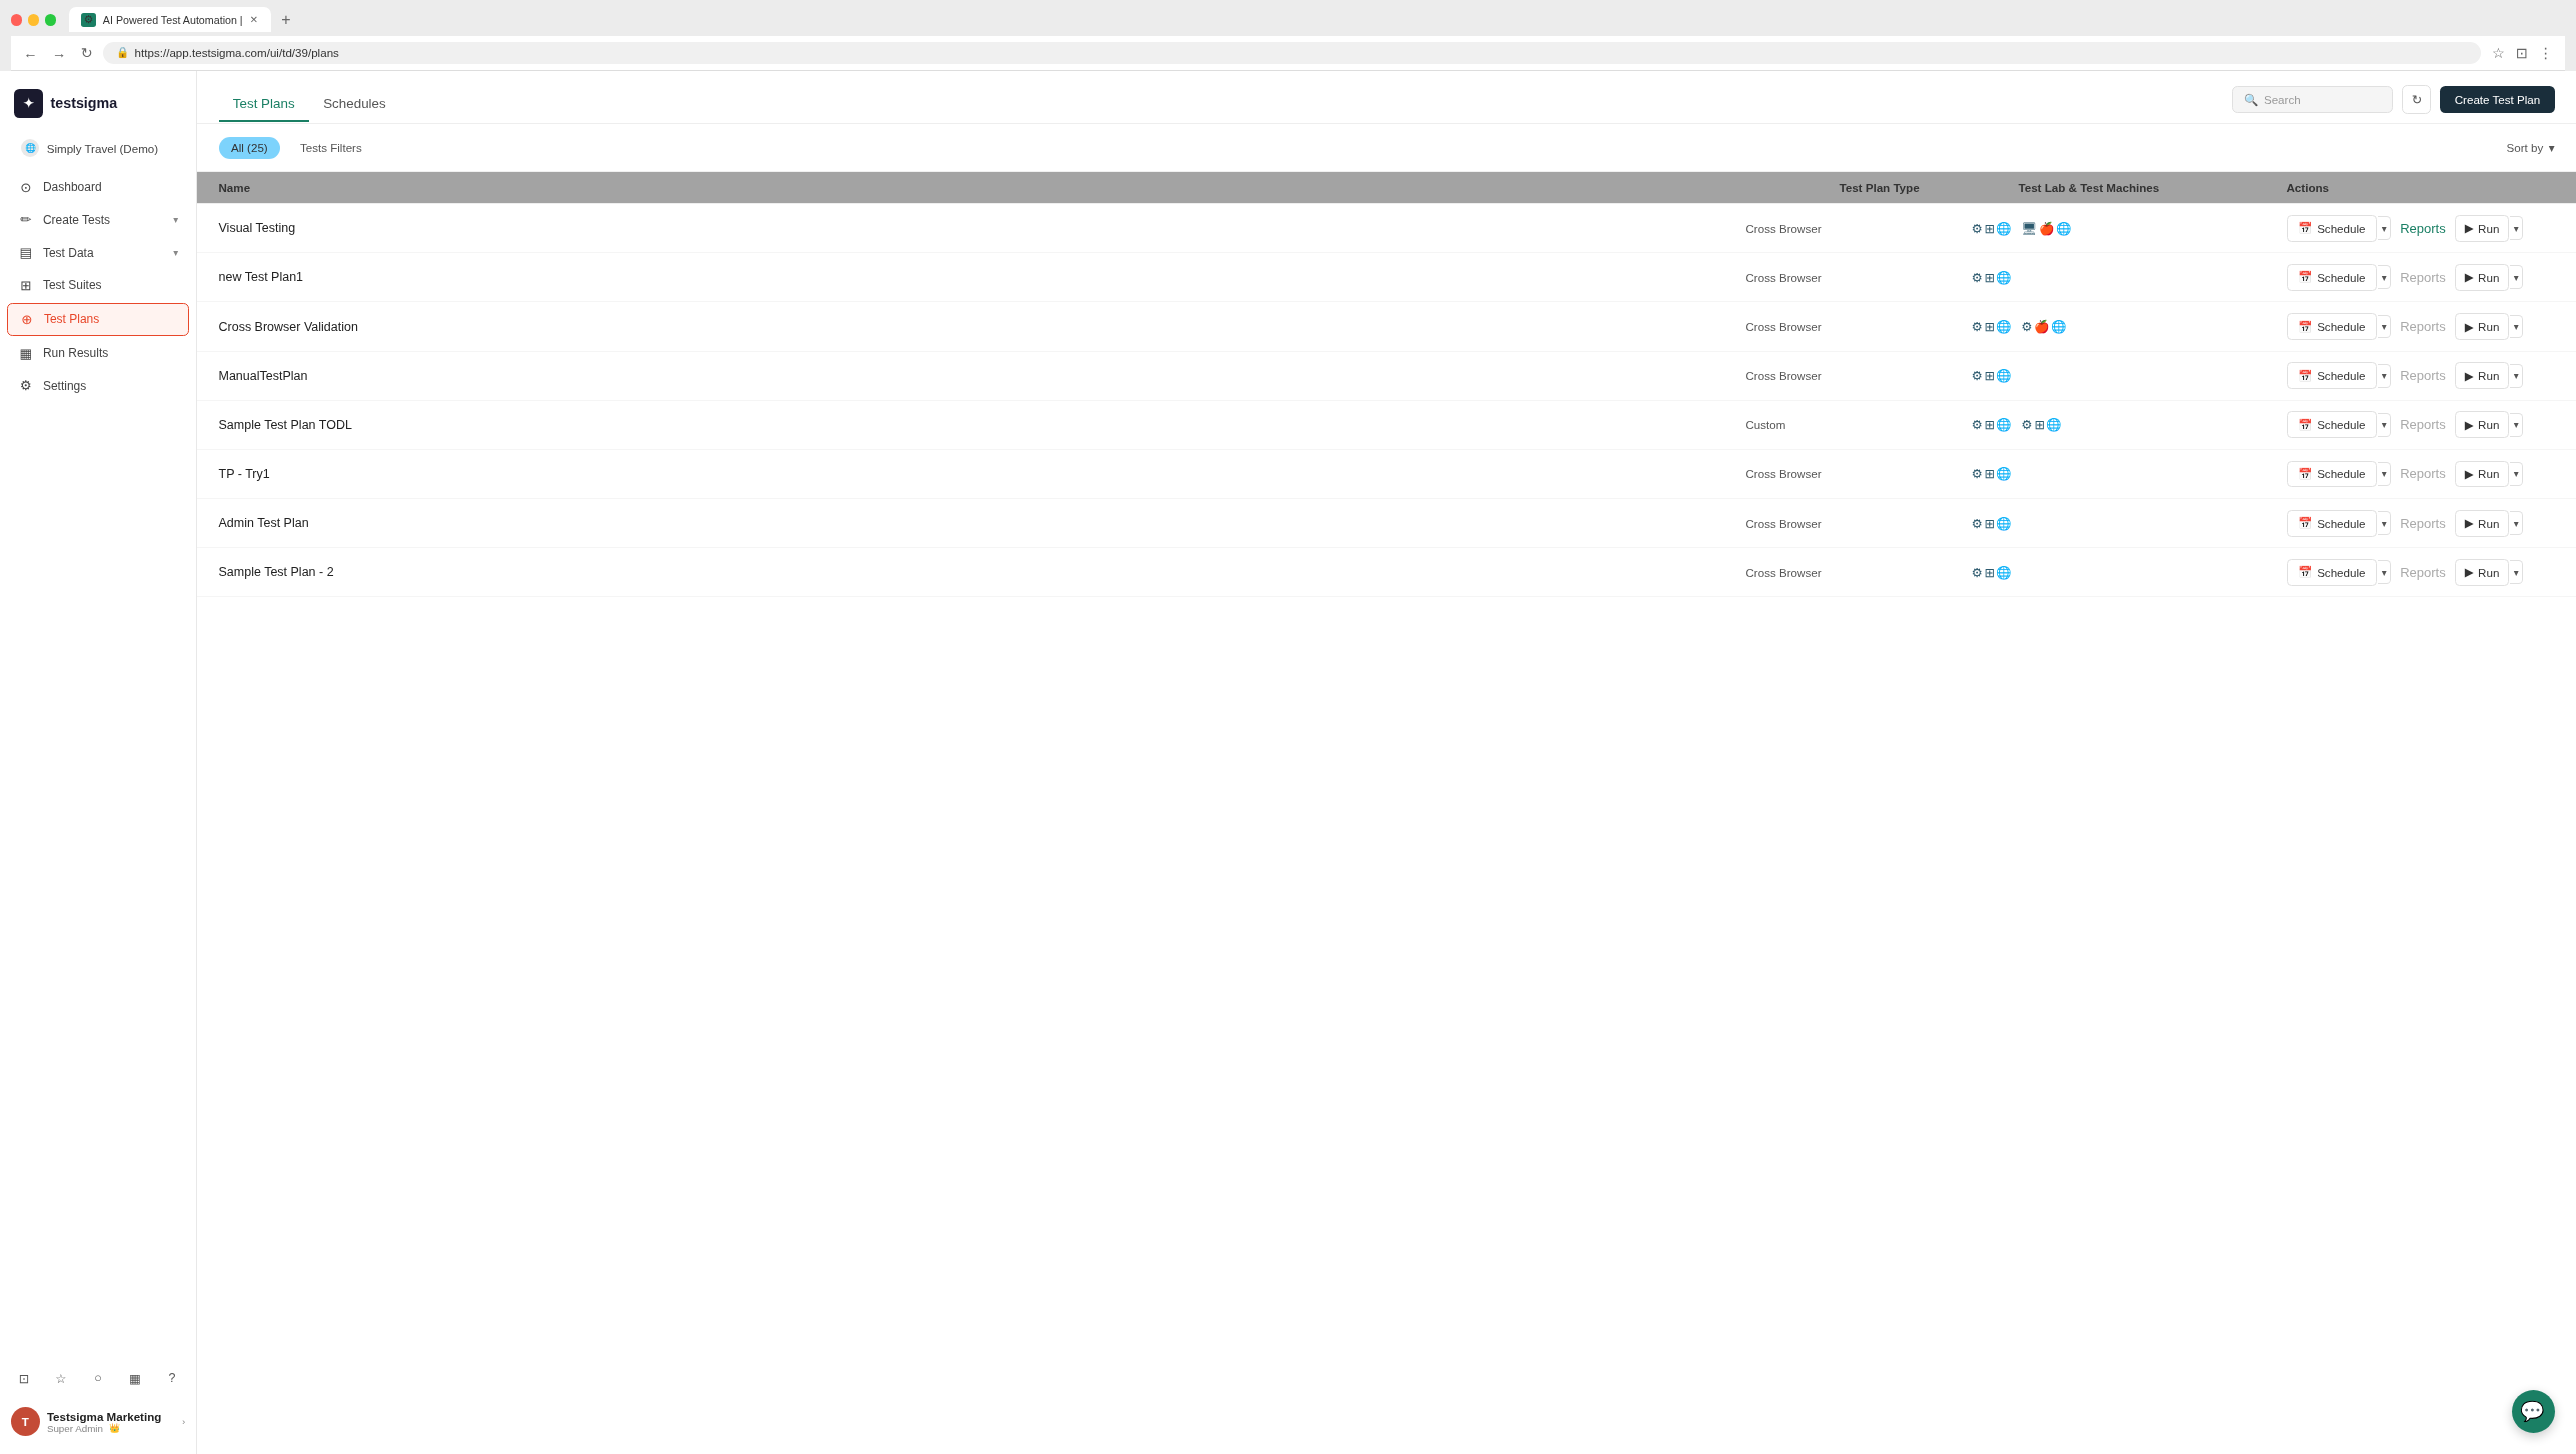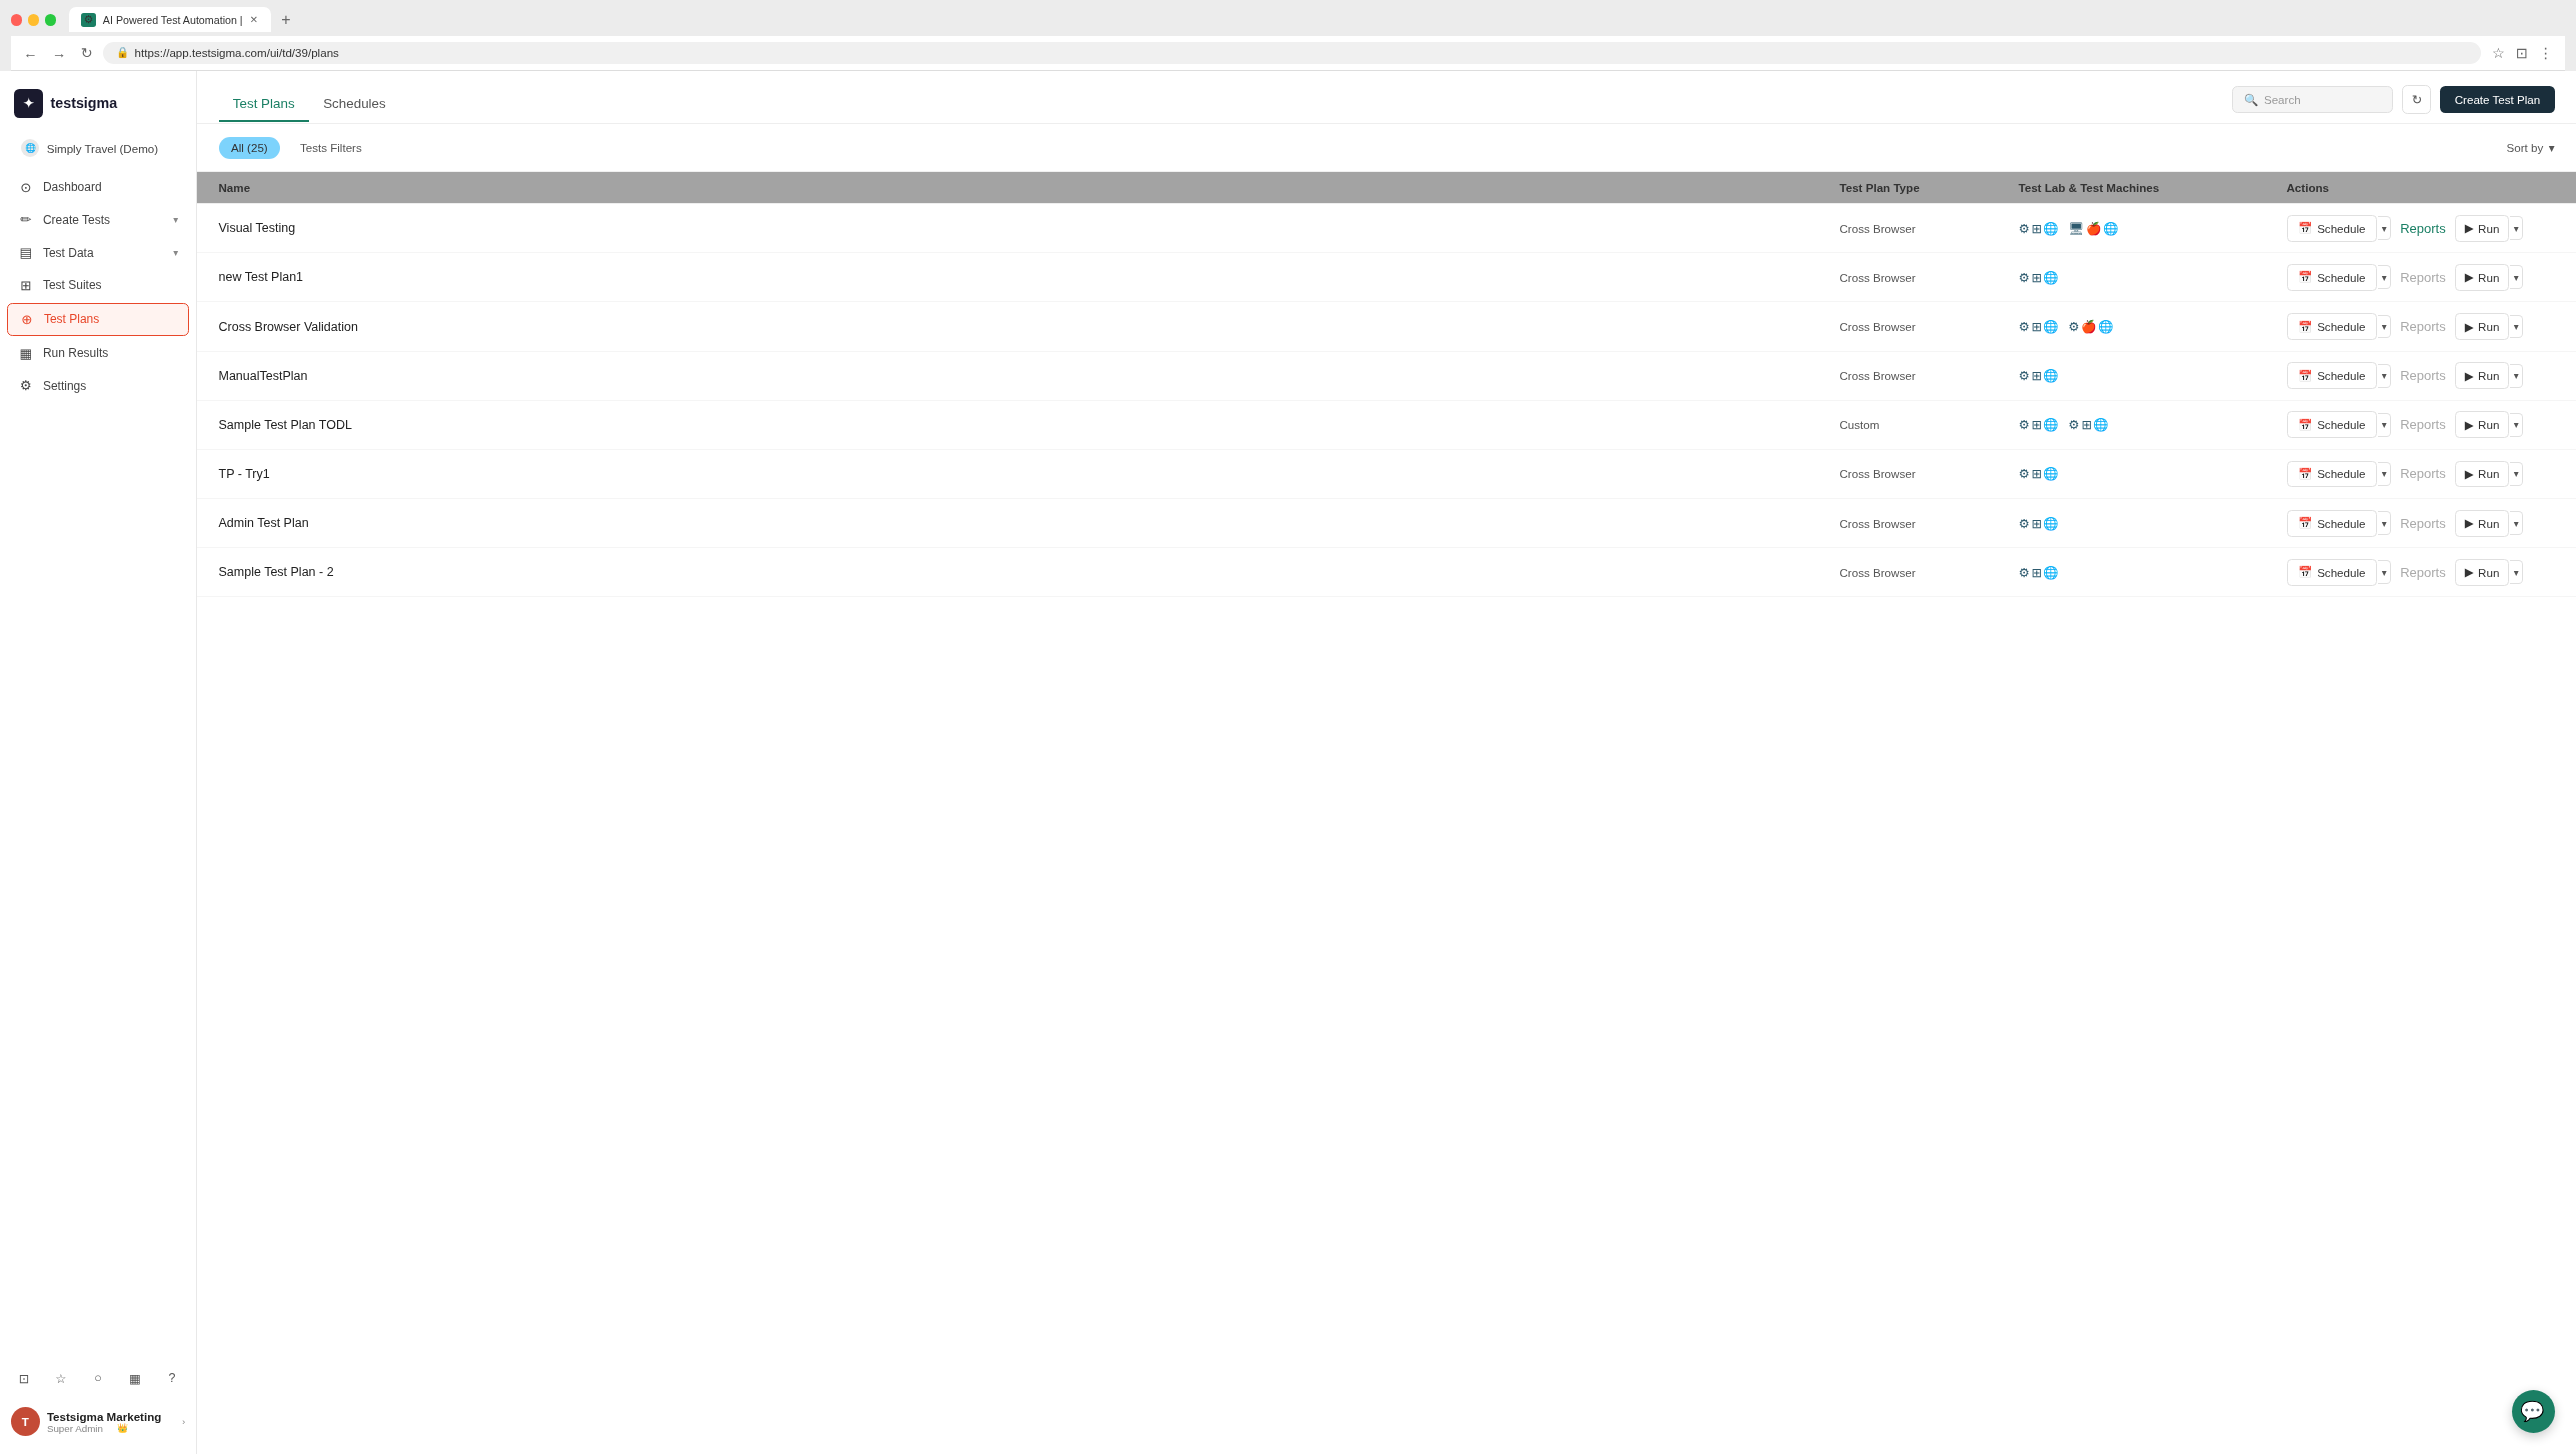--- a/index.html
+++ b/index.html
@@ -37,21 +37,21 @@
     .nav-item { display: flex; align-items: center; gap: 9px; padding: 8px 10.7px; border-radius: 5.4px; cursor: pointer; font-size: 12px; color: #444; margin-bottom: 1.8px; }
     .nav-item.active { background: #fff3f0; color: #e8472a; border: 1.8px solid #e8472a; }
     .nav-item .nav-icon { width: 16px; text-align: center; font-size: 13.4px; flex-shrink: 0; }
     .nav-item .nav-arrow { margin-left: auto; font-size: 9.8px; color: #888; }
     .sidebar-tools { display: flex; gap: 3.6px; padding: 7.2px; justify-content: space-around; }
     .tool-icon { width: 29px; height: 29px; display: flex; align-items: center; justify-content: center; border-radius: 5.4px; cursor: pointer; color: #555; font-size: 12.5px; }
     .user-profile { display: flex; align-items: center; gap: 7.2px; padding: 7.2px 10.7px; border-radius: 5.4px; cursor: pointer; }
     .user-avatar { width: 29px; height: 29px; border-radius: 50%; background: #c44b36; display: flex; align-items: center; justify-content: center; color: white; font-size: 11.6px; font-weight: 600; }
     .user-info { flex: 1; }
     .user-name { font-size: 11.6px; font-weight: 600; color: #222; }
-    .user-role { font-size: 9.8px; color: #888; display: flex; align-items: center; gap: 14px; }
+    .user-role { font-size: 9.8px; color: #888; display: flex; align-items: center; gap: 6px; }
     .crown { font-size: 9px; }
 
     
     .main { flex: 1; background: white; overflow: hidden; display: flex; flex-direction: column; }
     .main-header { padding: 14.3px 21.5px 0; border-bottom: 0.9px solid #eee; }
     .main-tabs { display: flex; align-items: center; gap: 0; }
     .main-tab { padding: 9px 14.3px; font-size: 13.4px; cursor: pointer; color: #555; border-bottom: 2.7px solid transparent; margin-bottom: -0.9px; }
     .main-tab.active { color: #1a7f64; border-bottom: 2.7px solid #1a7f64; font-weight: 500; }
     .header-actions { margin-left: auto; display: flex; align-items: center; gap: 9px; padding-bottom: 9px; }
     .search-box { display: flex; align-items: center; gap: 5.4px; background: #f5f5f5; border: 0.9px solid #e0e0e0; border-radius: 5.4px; padding: 5.4px 10.7px; font-size: 11.6px; color: #999; min-width: 161px; }
@@ -62,21 +62,21 @@
     .content { flex: 1; overflow-y: auto; padding: 0; }
     .content-toolbar { display: flex; align-items: center; gap: 10.7px; padding: 12.5px 21.5px; border-bottom: 0.9px solid #f0f0f0; }
     .filter-badge { background: #7dd3fc; border-radius: 14.3px; padding: 4.5px 12.5px; font-size: 11.6px; color: #333; cursor: pointer; font-weight: 500; }
     .show-filters-btn { font-size: 11.6px; color: #555; cursor: pointer; padding: 4.5px 9px; }
     .sort-by { margin-left: auto; display: flex; align-items: center; gap: 5.4px; font-size: 11.6px; color: #555; cursor: pointer; }
 
     
     .test-table { width: 100%; }
     .table-header { display: grid; grid-template-columns: 1fr 179px 268px 268px; padding: 9px 21.5px; border-bottom: 0.9px solid #eee; background: #a3a3a3; }
     .col-header { font-size: 11.6px; font-weight: 600; color: #333; }
-    .table-row { display: grid; grid-template-columns: 1fr 179px 268px 268px; padding: 10.7px 21.5px; border-bottom: 0.9px solid #f5f5f5; align-items: center; }
+    .table-row { display: grid; grid-template-columns: 1fr 179px 268px 268px; padding: 10.7px 21.5px; border-bottom: 0.9px solid #f5f5f5; align-items: center; gap: 47px; }
     .cell-name { font-size: 12.5px; color: #222; }
     .cell-type { font-size: 11.6px; color: #555; }
     .cell-machines { display: flex; align-items: center; gap: 3.6px; flex-wrap: wrap; }
     .machine-group { display: flex; align-items: center; gap: 1.8px; margin-right: 5.4px; }
     .m-icon { font-size: 12.5px; color: #2d5a6e; }
     .cell-actions { display: flex; align-items: center; gap: 5.4px; }
     .action-btn { display: flex; align-items: center; gap: 4.5px; padding: 5.4px 10.7px; border-radius: 4.5px; font-size: 11.6px; cursor: pointer; border: none; background: white; }
     .schedule-btn { border: 0.9px solid #e0e0e0; color: #333; }
     .dropdown-arrow { font-size: 9.8px; color: #555; padding: 5.4px 3.6px; cursor: pointer; border: 0.9px solid #e0e0e0; border-left: none; border-radius: 0 4.5px 4.5px 0; background: white; margin-left: -4.5px; }
     .reports-btn { color: #aaa; font-size: 13px; cursor: pointer; padding: 0 3.6px; }

